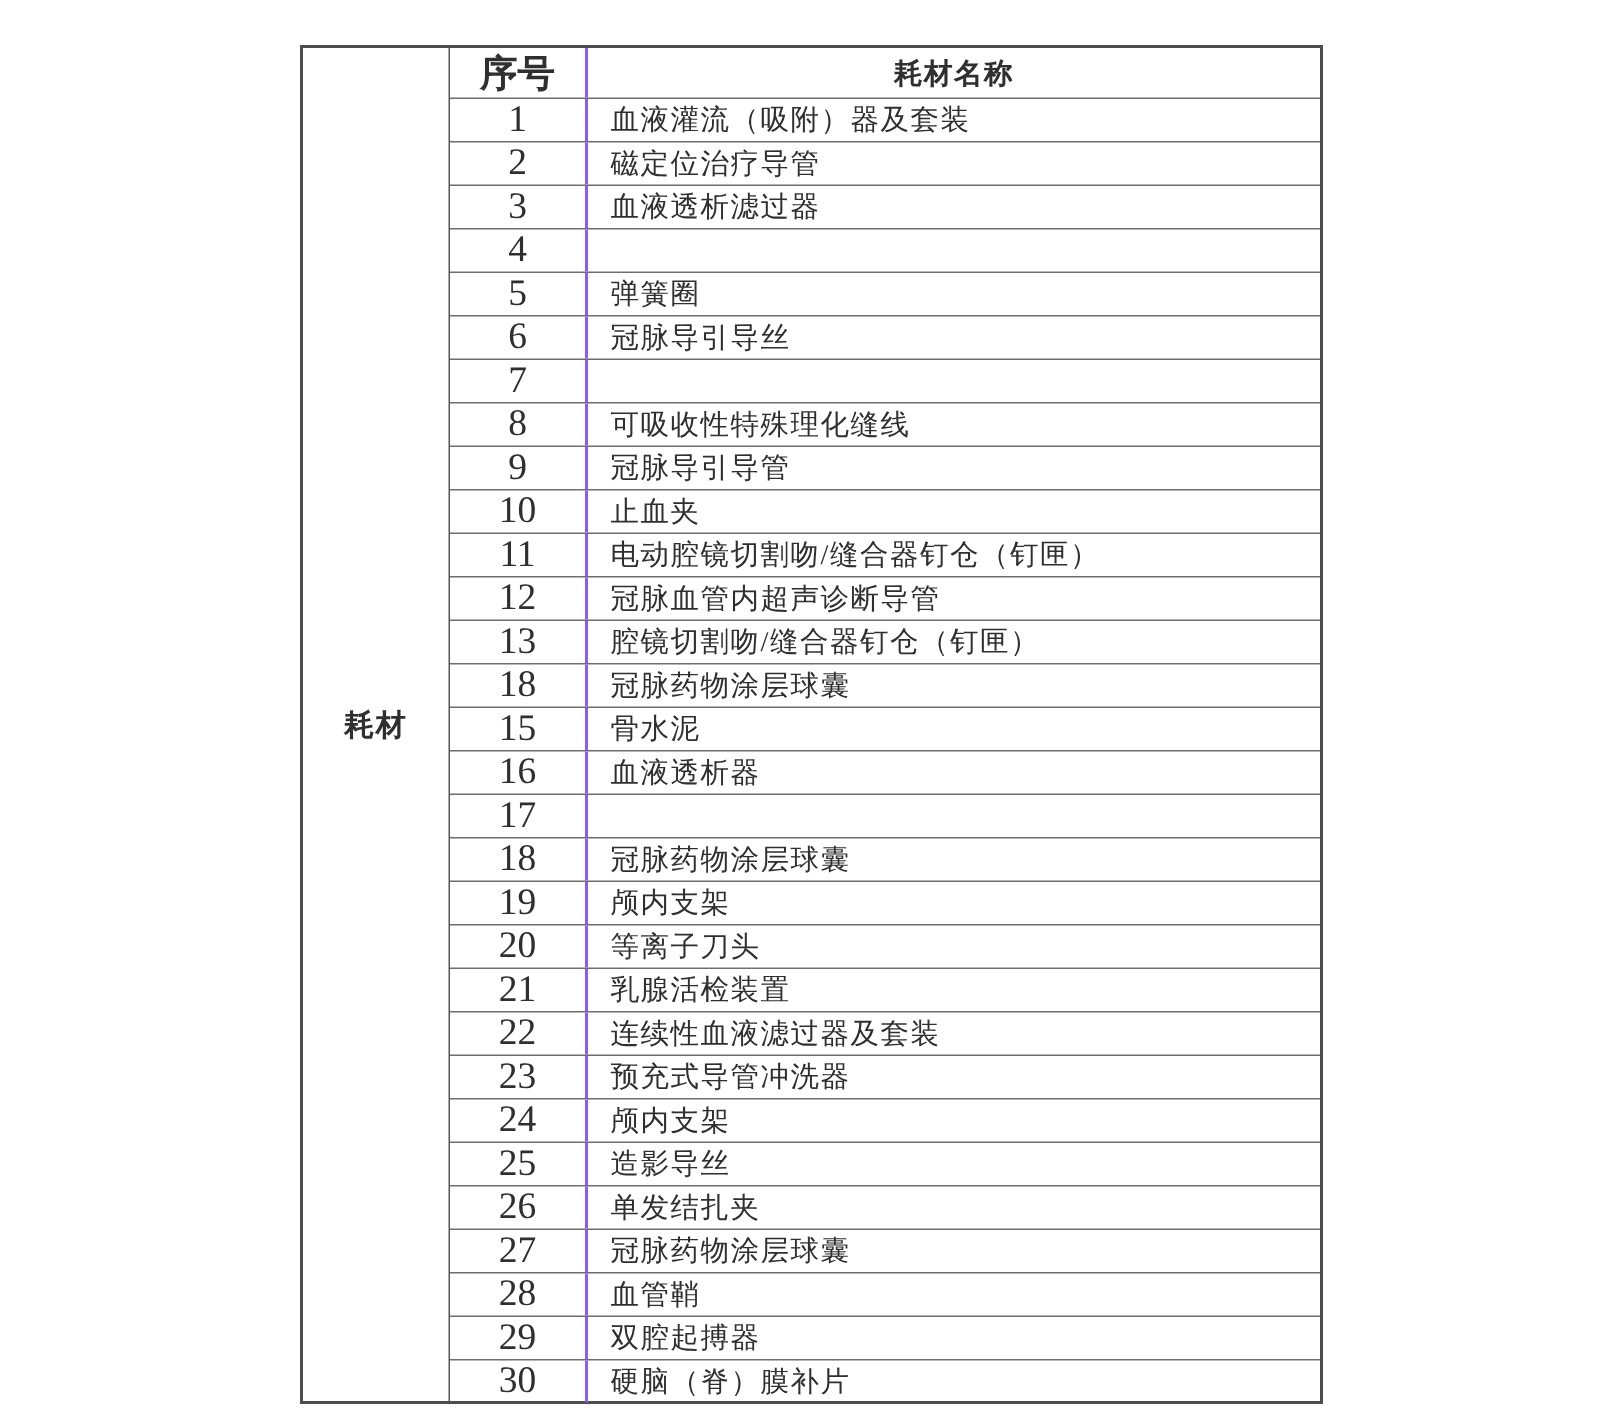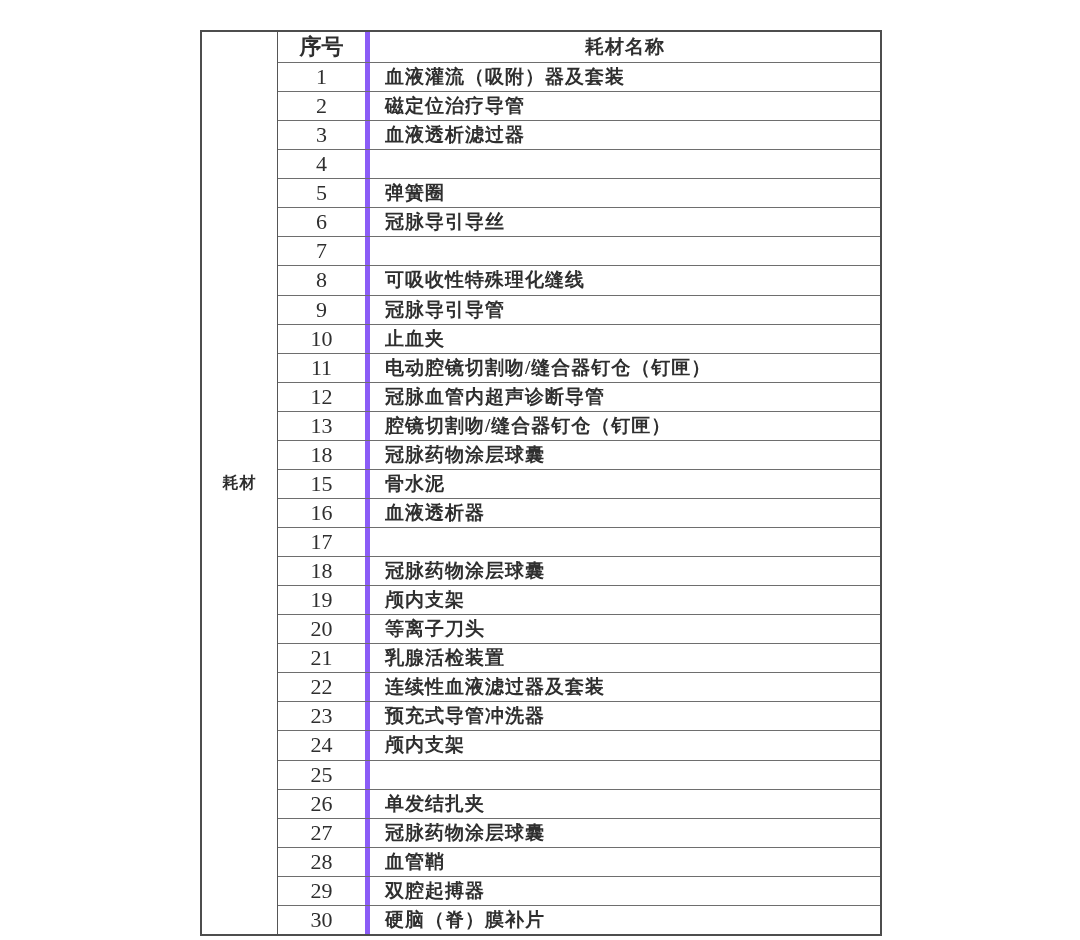--- a/index.html
+++ b/index.html
@@ -23,62 +23,61 @@
     left: 200px;
     top: 30px;
     width: 682px;
     height: 906px;
     box-sizing: border-box;
     border: 2px solid #4d4d4d;
     display: flex;
     background: #ffffff;
   }
   .category-cell {
-    width: 76px;
+    width: 98px;
     box-sizing: border-box;
     border-right: 1px solid #565656;
     display: flex;
     align-items: center;
     justify-content: center;
     font-weight: bold;
-    font-size: 16px;
+    font-size: 20px;
     letter-spacing: 1px;
   }
   .main-cols {
     flex: 1;
     display: flex;
     flex-direction: column;
   }
   .row {
     flex: 1;
     display: flex;
     box-sizing: border-box;
   }
   .row + .row {
     border-top: 1px solid #6e6e6e;
   }
   .col-num {
     width: 92px;
     box-sizing: border-box;
-    border-right: 5px solid #8b5cf6;
+    border-right: 2px solid #8b5cf6;
     display: flex;
     align-items: center;
     justify-content: center;
-    font-size: 22px;
+    font-size: 25px;
   }
   .col-name {
     flex: 1;
     display: flex;
     align-items: center;
     padding-left: 15px;
     font-size: 19px;
     letter-spacing: 1px;
     white-space: nowrap;
     overflow: hidden;
-    font-weight: bold;
   }
   .header-row .col-num,
   .header-row .col-name {
     font-weight: bold;
   }
   .header-row .col-name {
     justify-content: center;
     padding-left: 0;
     text-align: right;
   }
@@ -209,20 +208,21 @@
     <div class="col-name">预充式导管冲洗器</div>
   </div>
 
   <div class="row">
     <div class="col-num">24</div>
     <div class="col-name">颅内支架</div>
   </div>
 
   <div class="row">
     <div class="col-num">25</div>
+    <div class="col-name">造影导丝</div>
   </div>
 
   <div class="row">
     <div class="col-num">26</div>
     <div class="col-name">单发结扎夹</div>
   </div>
 
   <div class="row">
     <div class="col-num">27</div>
     <div class="col-name">冠脉药物涂层球囊</div>

